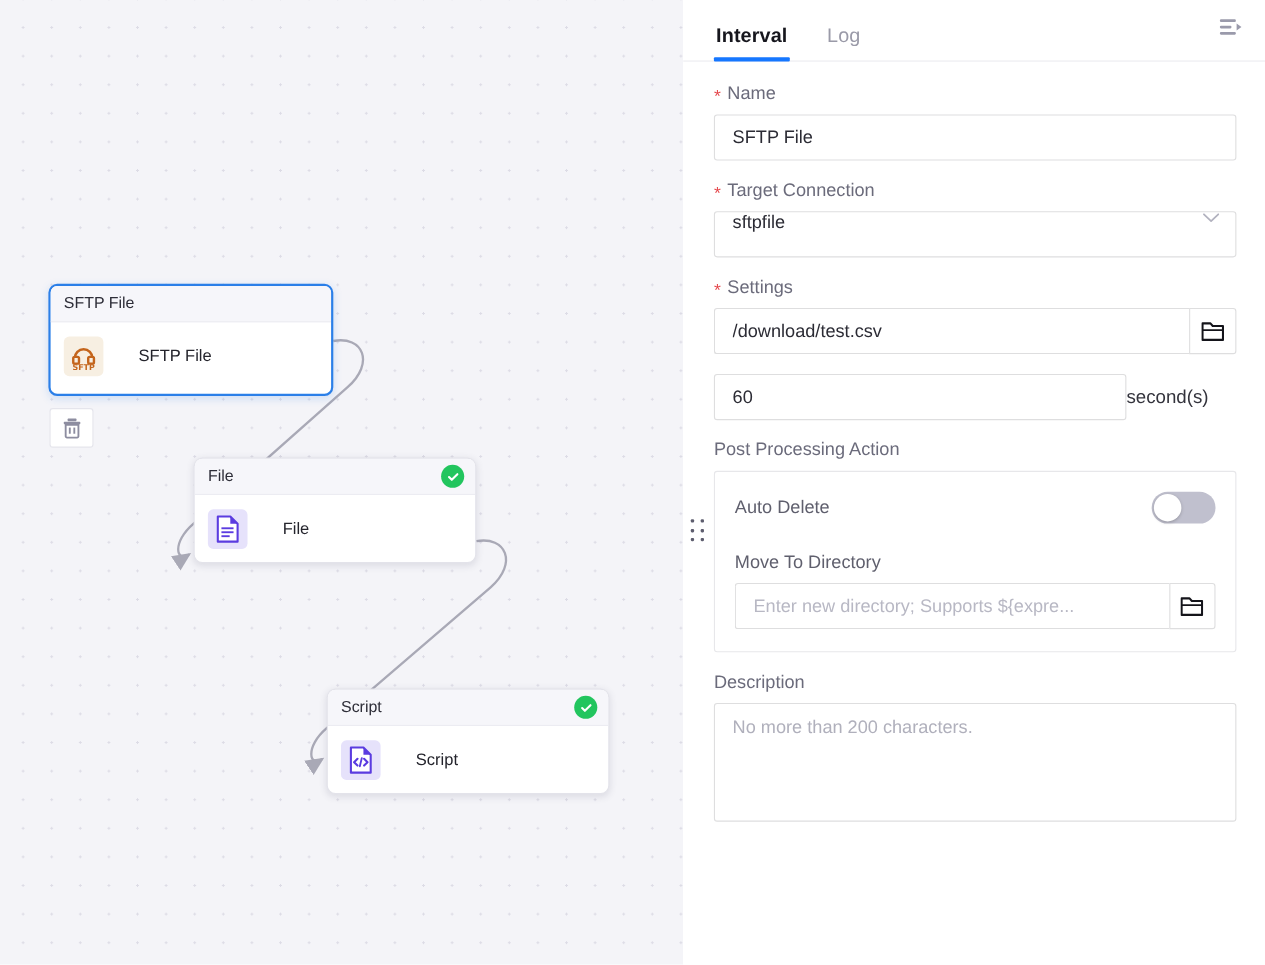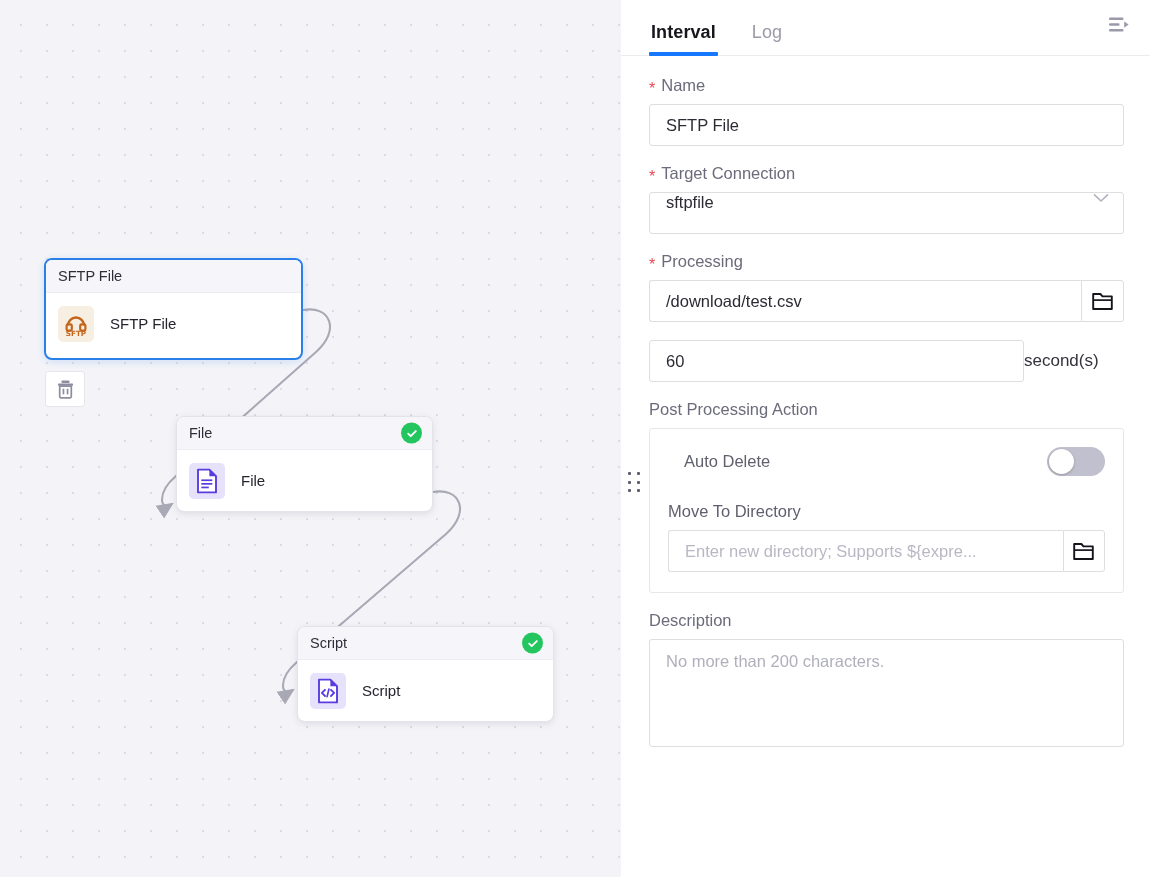--- a/index.html
+++ b/index.html
@@ -35,21 +35,21 @@
   .node-head {
     height: 33px;
     background: #f6f6fa;
     border-bottom: 1px solid #ececf2;
     display: flex; align-items: center;
     padding: 0 12px;
     font-size: 14.5px;
     color: #2e2e38;
     position: relative;
   }
-  .node-body { display: flex; align-items: center; padding: 10px 12px; gap: 16px; height: 61px; }
+  .node-body { display: flex; align-items: center; padding: 10px 12px; gap: 32px; height: 61px; }
   .node-label { font-size: 15px; color: #24242c; }
   .badge-ok {
     position: absolute; right: 10px; top: 50%; transform: translateY(-50%);
     width: 21px; height: 21px; border-radius: 50%;
     background: #22c55e; display: flex; align-items: center; justify-content: center;
   }
   .ico-box { width: 36px; height: 36px; border-radius: 5px; display: flex; align-items: center; justify-content: center; flex: 0 0 36px; }
   .ico-sftp { background: #f7efe2; }
   .ico-purple { background: #e6e2fb; }
 
@@ -128,21 +128,21 @@
     display: flex; padding: 0 14px 0 16px;
     font-size: 16.5px; color: #2b2b34; cursor: pointer; background: #fff;
   }
   .sel .val { flex: 1; }
   .row-inline { display: flex; align-items: center; }
   .row-inline .inp { width: 375px; }
   .unit { font-size: 17px; color: #33333c; white-space: nowrap; }
 
   .group { border: 1px solid #e7e7ea; border-radius: 3px; padding: 18px 18px 20px 18px; }
   .grow { display: flex; align-items: center; justify-content: space-between; }
-  .gtxt { font-size: 16.5px; color: #5f5f6d; margin-left: 16px; }
+  .gtxt { font-size: 16.5px; color: #5f5f6d; }
   .switch {
     width: 58px; height: 29px; border-radius: 15px; background: #c0c0ce;
     position: relative; cursor: pointer; flex: 0 0 58px;
   }
   .switch .knob {
     position: absolute; left: 2px; top: 2px; width: 25px; height: 25px;
     border-radius: 50%; background: #fff; box-shadow: 0 1px 3px rgba(0,0,0,.22);
   }
   .sub-lbl { font-size: 16.5px; color: #5f5f6d; margin: 26px 0 9px 0; }
   .ta {
@@ -289,21 +289,21 @@
           <span class="val">sftpfile</span>
           <svg width="16" height="10" viewBox="0 0 16 10">
             <path d="M1.5 1.8 L8 8 L14.5 1.8" fill="none" stroke="#b2b2bf" stroke-width="1.6" stroke-linecap="round" stroke-linejoin="round"></path>
           </svg>
         </div>
       </div>
 
       <div class="fld">
         <div class="lbl">
           <span class="req">*</span>
-          <span>Processing</span>
+          <span>Settings</span>
         </div>
         <div class="inp-wrap">
           <input class="inp" value="/download/test.csv" style="">
           <div class="addon">
             <svg width="21" height="19" viewBox="0 0 21 19">
               <path d="M1.2 2 h7.2 l2.1 2.4 h9.3 v12.6 h-18.6 Z" fill="none" stroke="#14141a" stroke-width="1.9" stroke-linejoin="round"></path>
               <path d="M1.2 8.1 h18.6" fill="none" stroke="#14141a" stroke-width="1.7"></path>
             </svg>
           </div>
         </div>

